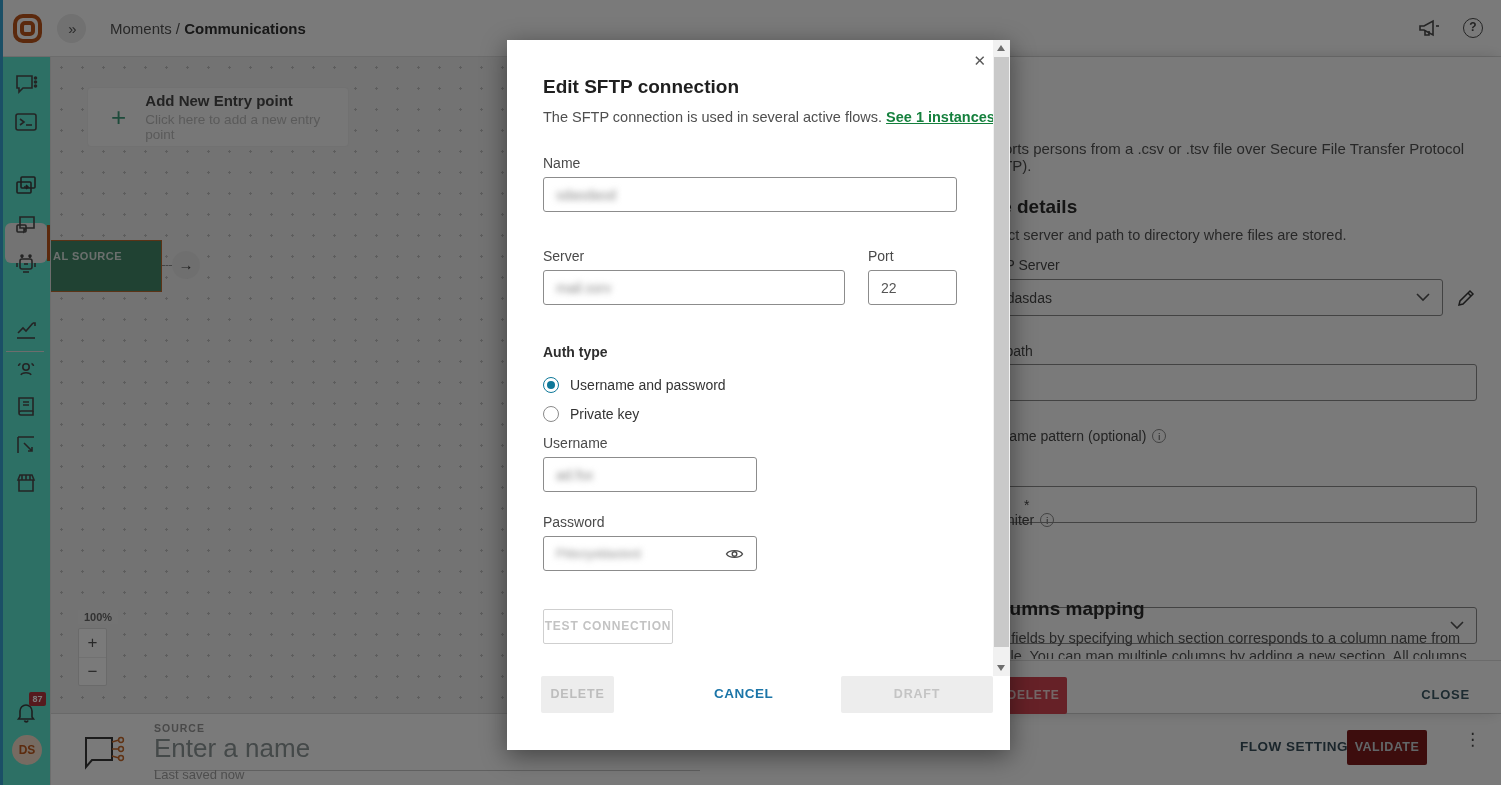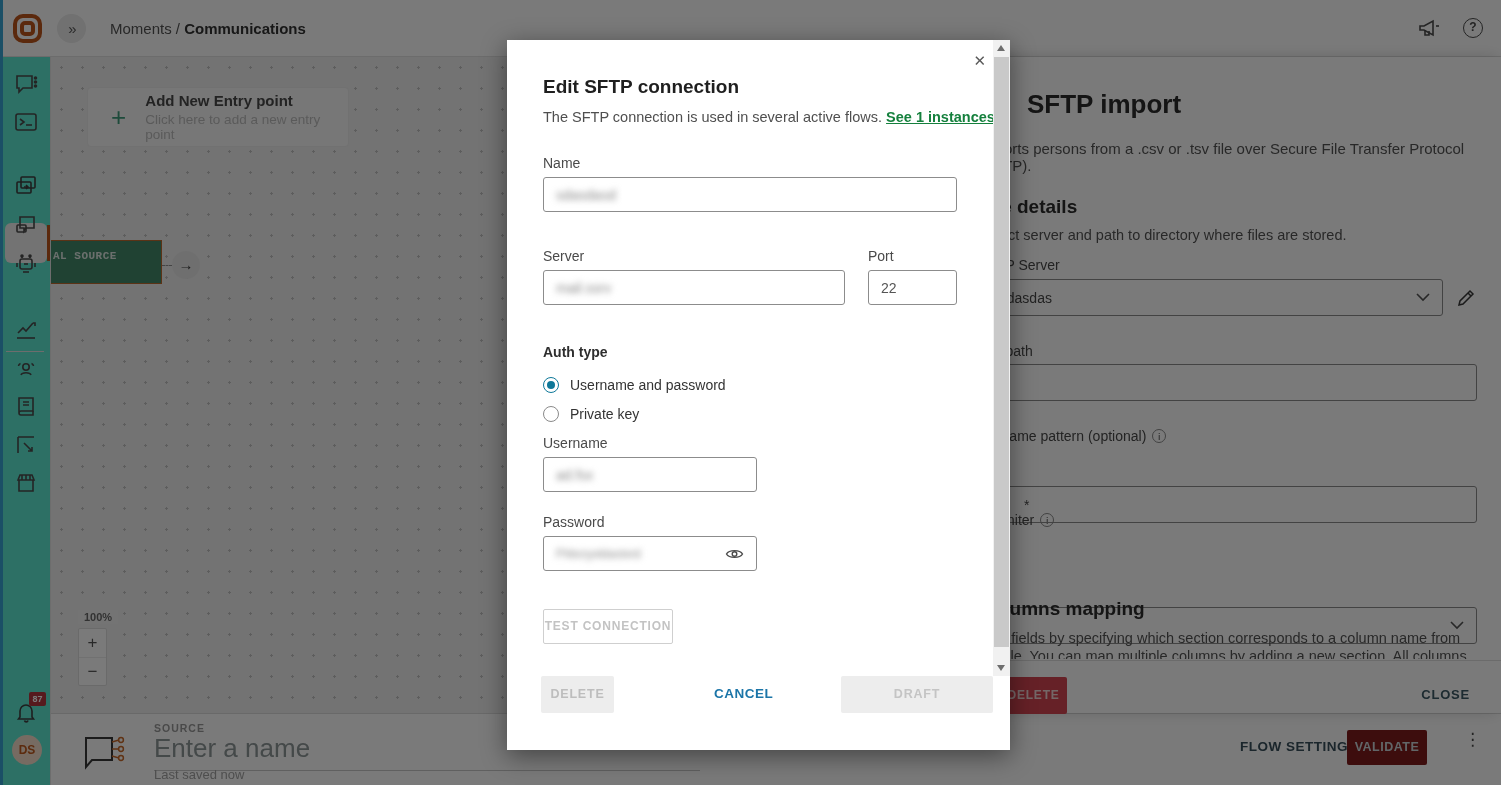--- a/index.html
+++ b/index.html
@@ -28,21 +28,21 @@
   .badge { position:absolute; left:29px; top:635px; min-width:17px; height:14px; background:#b5373f; color:#fff; font-size:9px; font-weight:bold; line-height:14px; text-align:center; border-radius:2px; padding:0 2px; }
   .avatar { position:absolute; left:12px; top:678px; width:30px; height:30px; border-radius:50%; background:#f7e0cc; color:#c05a1f; font-weight:bold; font-size:12px; text-align:center; line-height:30px; }
 
   
   #canvas { position:absolute; left:51px; top:57px; width:1450px; height:656px; background:#f0f0f0;
             background-image:radial-gradient(circle,#c3c3c3 1px,transparent 1.3px); background-size:21px 21px; }
   .entry-card { position:absolute; left:36px; top:30px; width:262px; height:60px; background:#f8f8f8; border:1px solid #ececec; border-radius:4px; display:flex; align-items:center; }
   .entry-plus { width:26px; font-size:26px; color:#3f9d7c; font-weight:300; margin:0 14px 0 18px; text-align:center; }
   .entry-title { font-size:15px; font-weight:bold; color:#4a4a4a; }
   .entry-sub { font-size:13.5px; color:#bdbdbd; margin-top:3px; }
-  .flow-node { position:absolute; left:-1px; top:183px; width:112px; height:44px; background:#438a6c; border:1px solid #bf6b2e;font-family:Liberation Mono, monospace; }
+  .flow-node { position:absolute; left:-1px; top:183px; width:112px; height:52px; background:#438a6c; border:1px solid #bf6b2e; }
   .flow-node span { position:absolute; left:2px; top:9px; font-size:11px; font-weight:bold; letter-spacing:.5px; color:#dfe9e4; }
   .node-dash { position:absolute; left:111px; top:208px; width:10px; border-top:1.5px dashed #8f8f8f; }
   .node-arrow { position:absolute; left:121px; top:194px; width:28px; height:28px; border-radius:50%; background:#e9e9e9; color:#3a3a3a; font-size:15px; text-align:center; line-height:27px; }
   .zoom-label { position:absolute; left:27px; top:553px; width:40px; font-size:11px; font-weight:bold; color:#6a6a6a; background:#f3f3f3; text-align:center; padding:1px 0; }
   .zoom-box { position:absolute; left:27px; top:571px; width:29px; background:#fff; border:1px solid #dedede; border-radius:2px; }
   .zoom-btn { width:100%; height:28px; font-size:17px; color:#555; text-align:center; line-height:28px; }
   .zoom-btn + .zoom-btn { border-top:1px solid #ededed; }
 
   
   #pfooter { position:absolute; left:51px; top:713px; width:1450px; height:72px; background:#fff; border-top:1px solid #dcdcdc; }
@@ -244,30 +244,20 @@
       <svg viewBox="0 0 24 24" width="24" height="24" fill="none" stroke="#3f3f3f" stroke-width="1.6">
         <path d="M6 17 v-6 a6 6 0 0 1 12 0 v6 l1.5 2 h-15 z"></path>
           <path d="M10.5 20.5 a1.8 1.8 0 0 0 3.5 0"></path>
       </svg>
     </span>
     <span class="badge">87</span>
     <span class="avatar">DS</span>
   </div>
 
   <div id="panel">
-    <div class="panel-title-row">
-      <span>
-        <svg width="34" height="34" viewBox="0 0 34 34" fill="none">
-          <path d="M10 6 h10 l5 5 v13 h-15 z" stroke="#3a3a3a" stroke-width="1.8"></path>
-          <path d="M10 14 h-4 v8" stroke="#3a3a3a" stroke-width="1.6"></path>
-          <circle cx="6" cy="25" r="3" stroke="#bf561d" stroke-width="1.8"></circle>
-        </svg>
-      </span>
-      <span class="panel-title">SFTP import</span>
-    </div>
     <div class="panel-desc">Imports persons from a .csv or .tsv file over Secure File Transfer Protocol (SFTP).</div>
 
     <div class="panel-body">
       <div class="sec-h abs" style="top:139px">File details</div>
       <div class="abs" style="top:170px; font-size:14.5px; color:#555;">Select server and path to directory where files are stored.</div>
 
       <div class="f-label abs" style="top:200px">SFTP Server</div>
       <div class="abs" style="top:222px; left:0; right:0; display:flex; align-items:center; gap:12px;">
         <div class="f-input" style="flex:1">
           <span>asdasdas</span>

